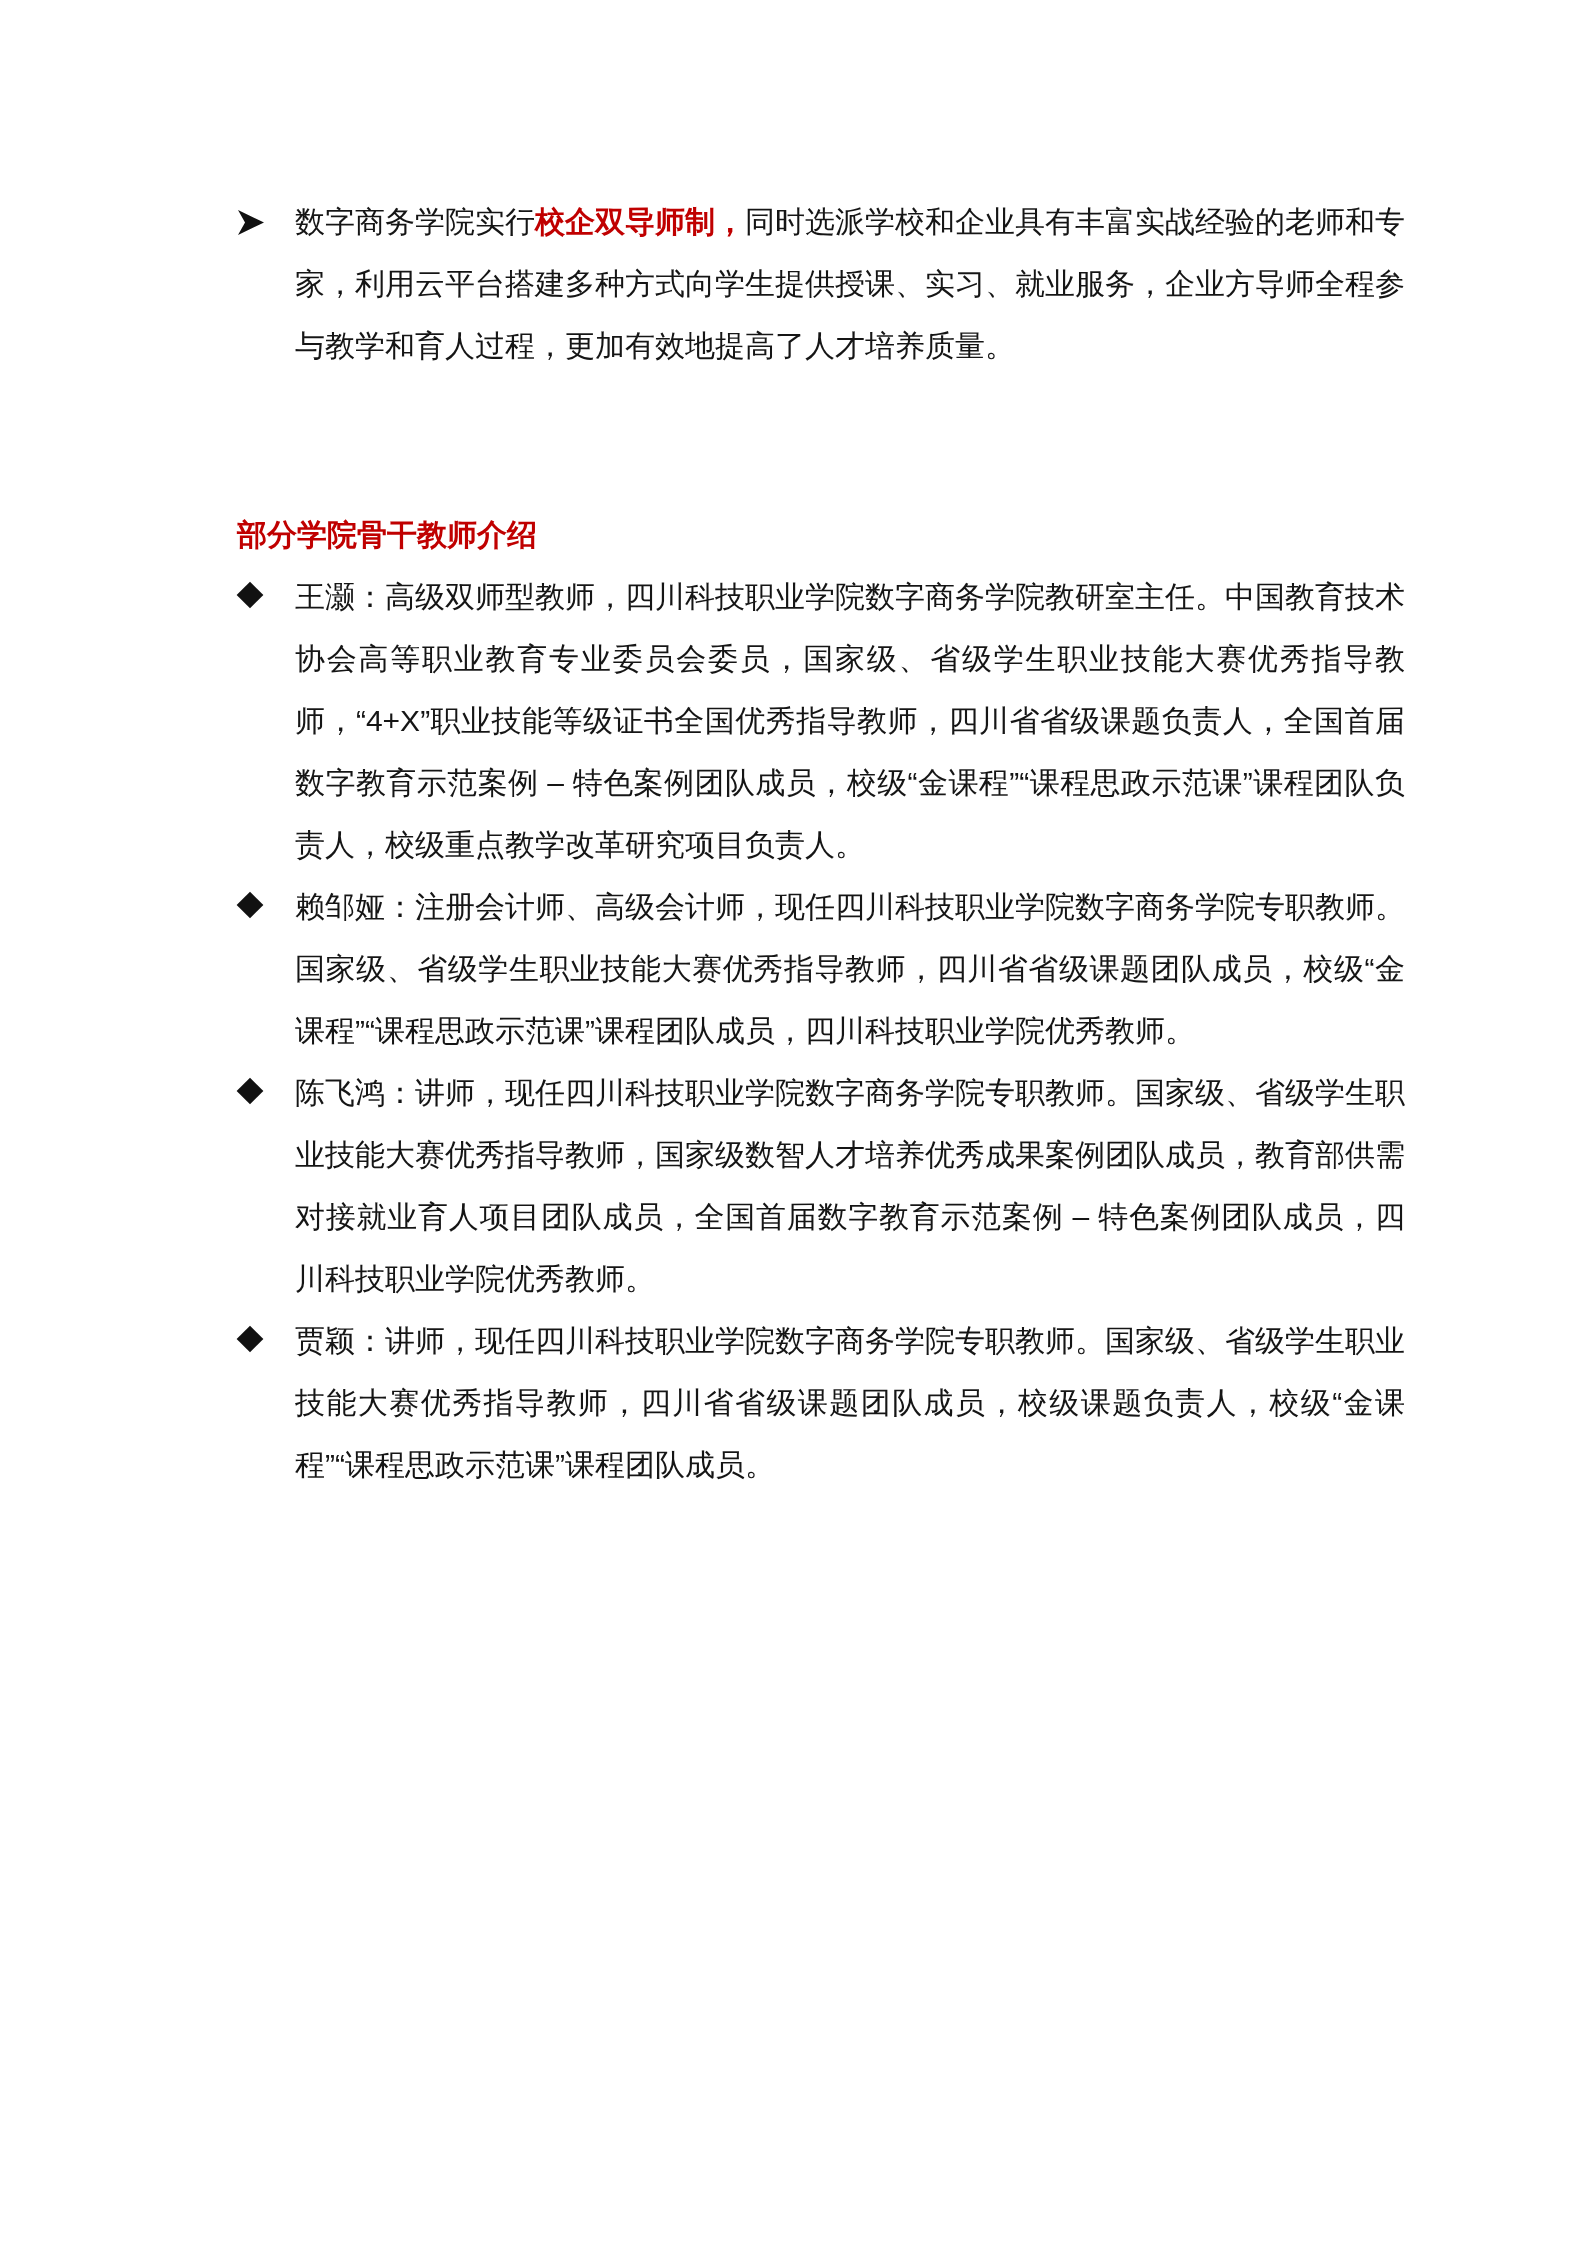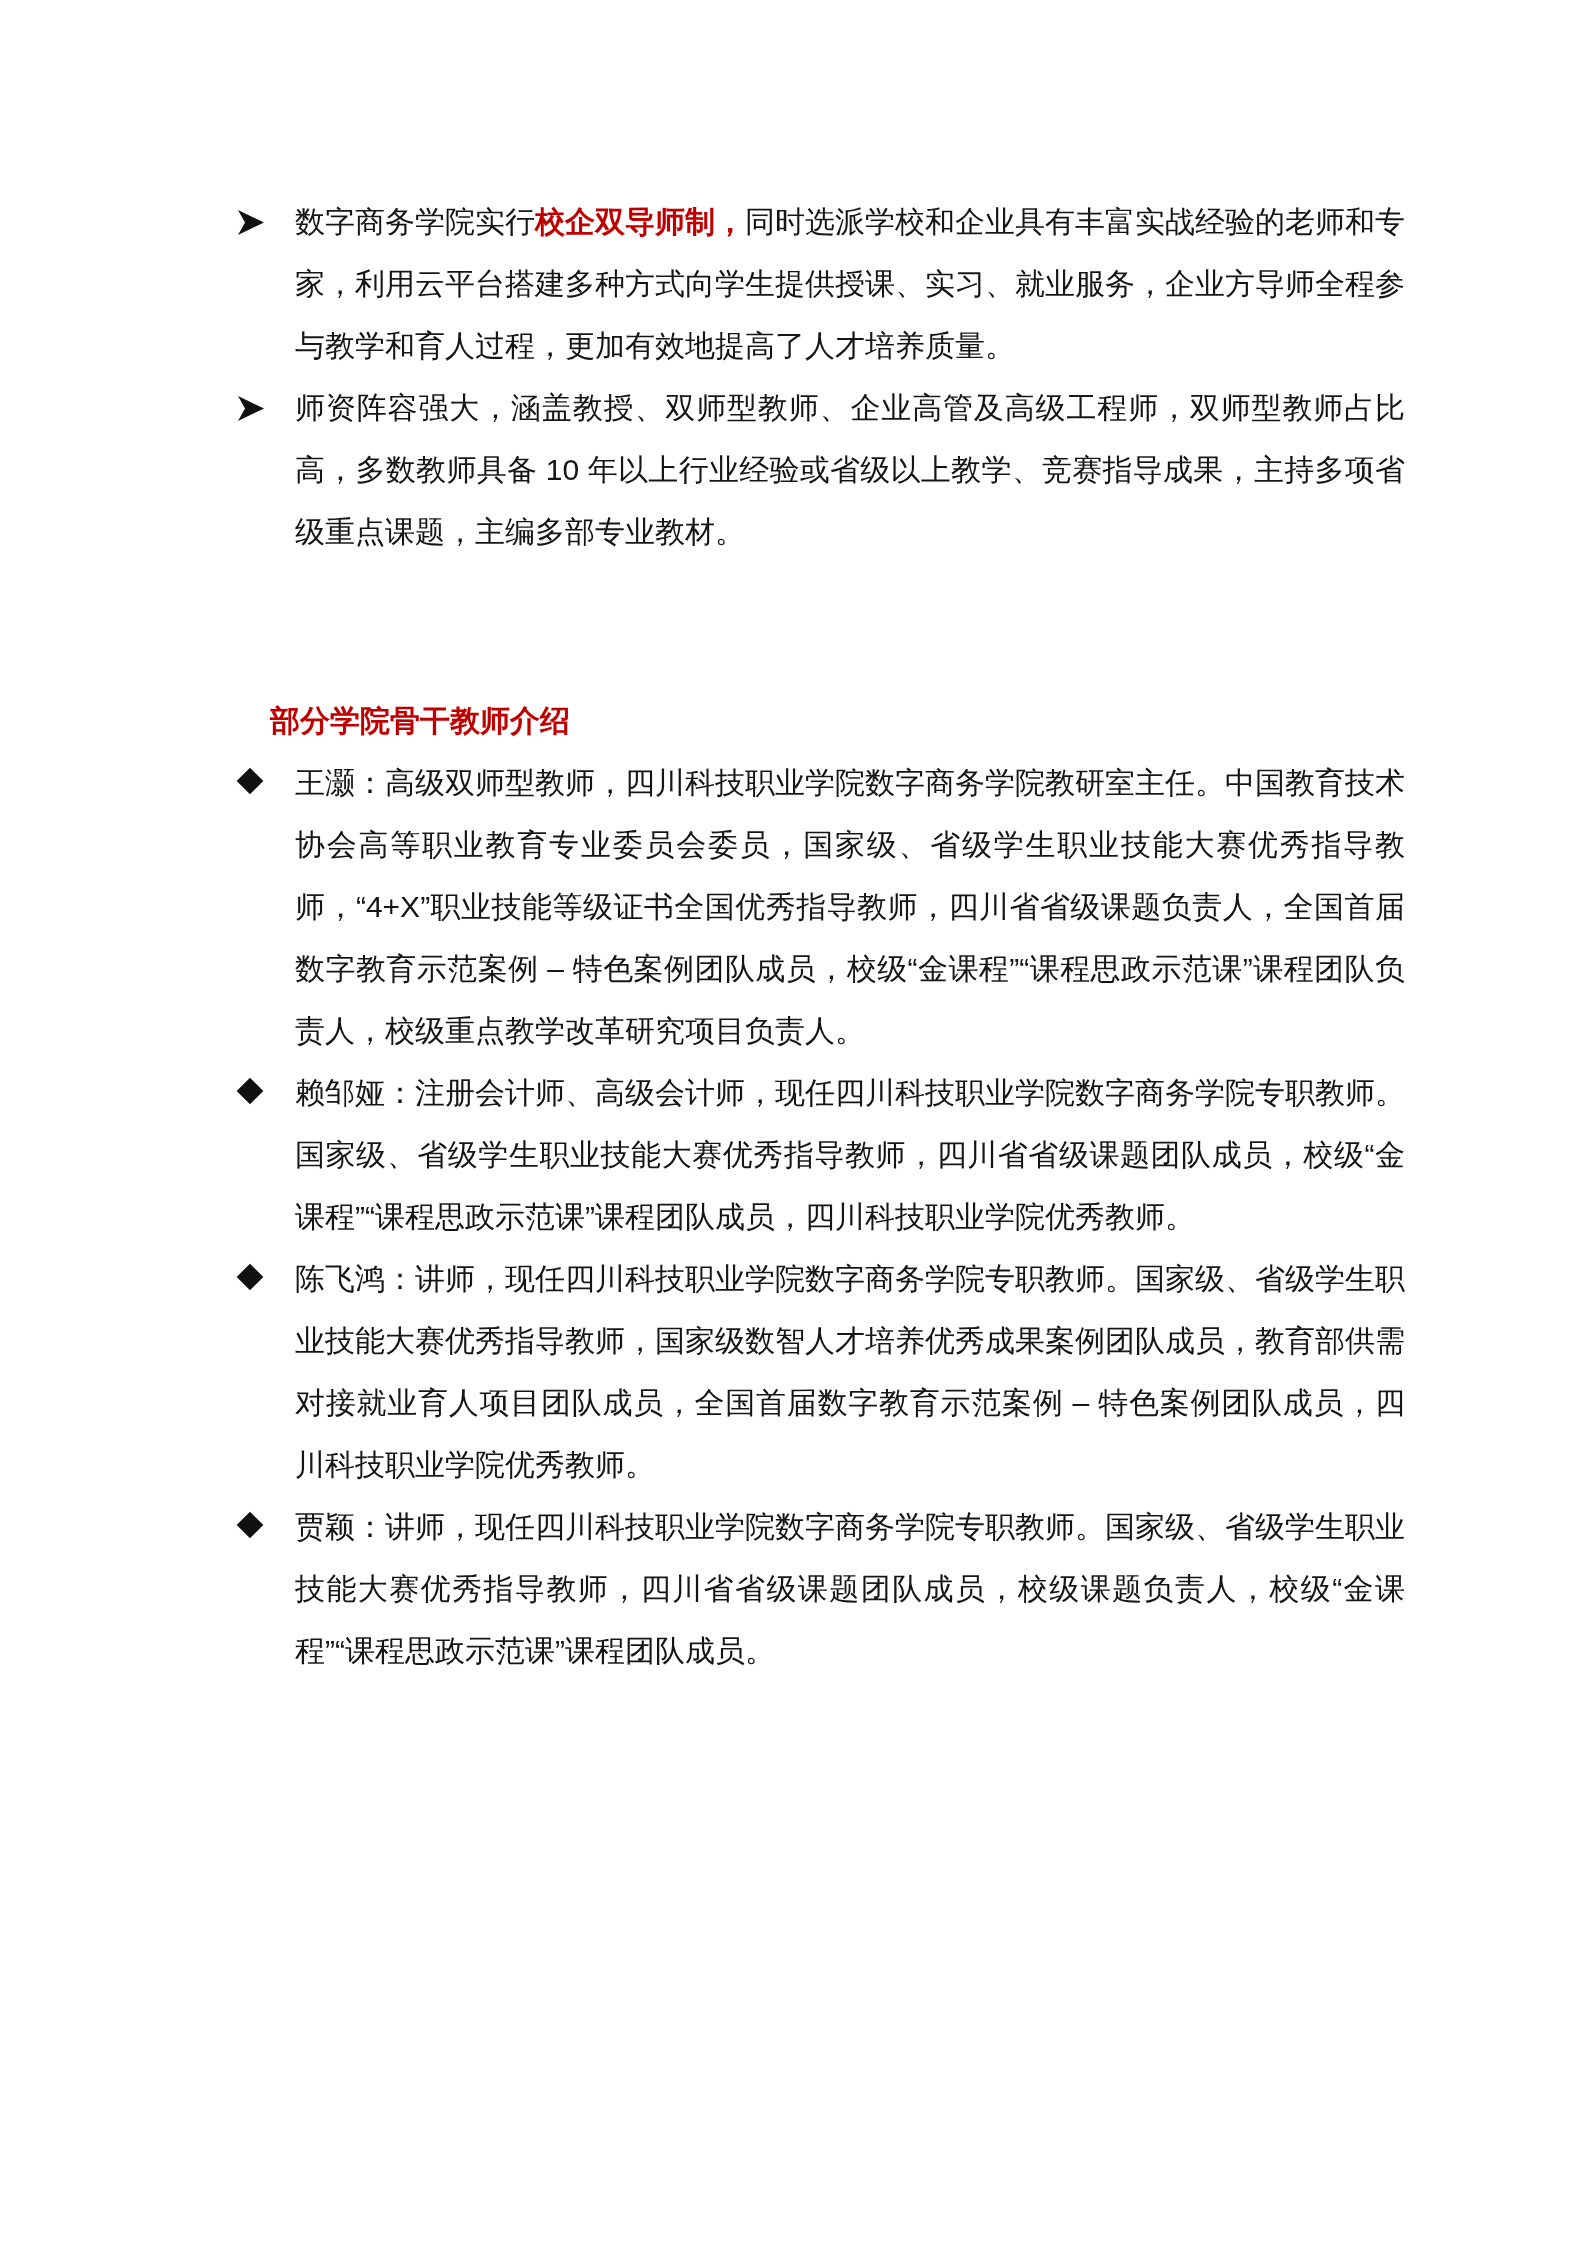--- a/index.html
+++ b/index.html
@@ -52,38 +52,33 @@
   }
   .hl {
     font-weight: bold;
   }
   .section-heading {
     margin-top: 127px;
     font-size: 30px;
     font-weight: bold;
     line-height: 62px;
     text-align: left;
-    margin-left: 33px;
   }
 </style>
 </head>
 <body>
 
 <div class="page" style="background: rgb(255, 255, 255); border-radius: 17px;">
   <div class="content" style="color: rgb(21, 21, 21);">
 
     <div class="list-item">
       <span class="arrow-marker"></span>
       <p><span>数字商务学院实行</span><span class="hl accent" style="color: rgb(192, 0, 0);">校企双导师制，</span><span>同时选派学校和企业具有丰富实战经验的老师和专家，利用云平台搭建多种方式向学生提供授课、实习、就业服务，企业方导师全程参与教学和育人过程，更加有效地提高了人才培养质量。</span></p>
     </div>
 
-    <div class="list-item">
-      <span class="arrow-marker"></span>
-      <p><span></span><span class="hl accent" style="color: rgb(192, 0, 0);"></span><span>师资阵容强大，涵盖教授、双师型教师、企业高管及高级工程师，双师型教师占比高，多数教师具备 10 年以上行业经验或省级以上教学、竞赛指导成果，主持多项省级重点课题，主编多部专业教材。</span></p>
-    </div>
 
     <h2 class="section-heading accent" style="color: rgb(192, 0, 0);">部分学院骨干教师介绍</h2>
 
     <div class="list-item">
       <span class="diamond-marker"></span>
       <p><span>王灏</span><span>：</span><span>高级双师型教师，四川科技职业学院数字商务学院教研室主任。中国教育技术协会高等职业教育专业委员会委员，国家级、省级学生职业技能大赛优秀指导教师，“4+X”职业技能等级证书全国优秀指导教师，四川省省级课题负责人，全国首届数字教育示范案例 – 特色案例团队成员，校级“金课程”“课程思政示范课”课程团队负责人，校级重点教学改革研究项目负责人。</span></p>
     </div>
 
 
     <div class="list-item">

